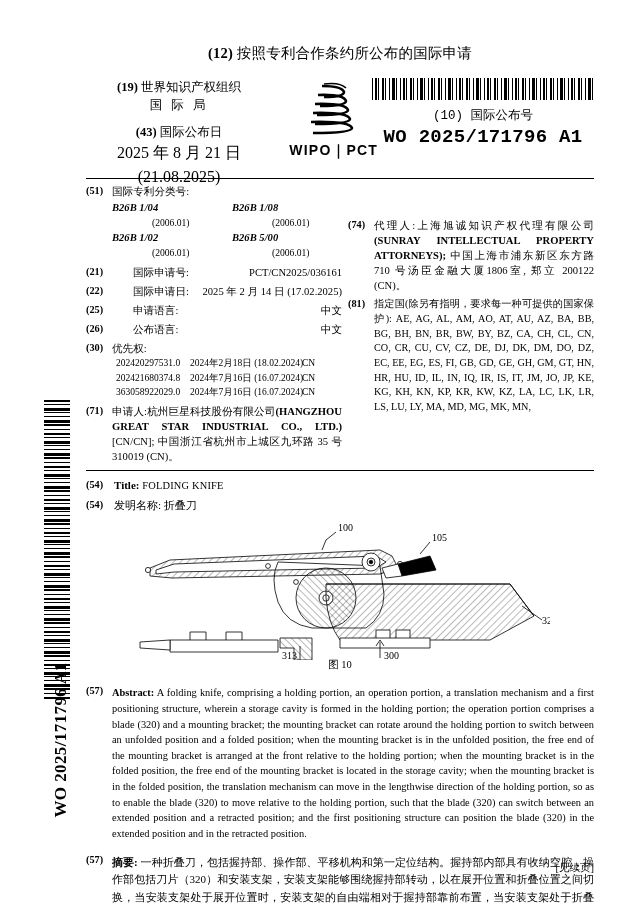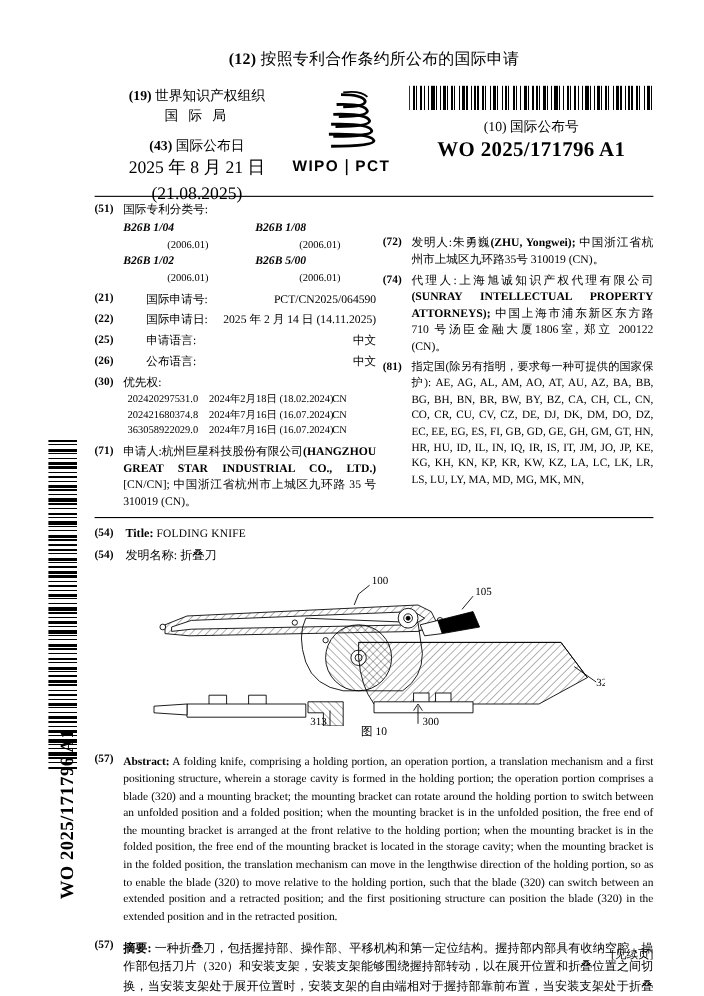--- a/index.html
+++ b/index.html
@@ -69,35 +69,36 @@
     text-align: center;
     line-height: 1.45;
   }
   .m-org { font-size: 12.5px; }
   .m-org b { font-weight: bold; }
   .m-bureau { font-size: 12.5px; letter-spacing: 3px; }
   .m-datelabel { font-size: 12.5px; margin-top: 9px; }
   .m-date { font-size: 16px; }
 
   #wipo-logo {
-    position: absolute; left: 180px; top: 2px;
+    position: absolute; left: 192px; top: 2px;
     width: 100px; height: 88px;
-    text-align: left;
+    text-align: right;
   }
   #wipo-globe { width: 72px; height: 60px; margin: 0 auto; display: block; }
   #wipo-word {
     font-family: "Liberation Sans", sans-serif;
     font-weight: bold; font-size: 14px;
     letter-spacing: 1.2px;
     margin-top: 2px;
   }
 
   #masthead-right {
     position: absolute; left: 286px; top: 0; width: 222px;
     text-align: center;
+    font-family: Liberation Mono, monospace;
   }
   #top-barcode {
     width: 222px; height: 22px;
     background:
       repeating-linear-gradient(to right,
         #000 0 1px, #fff 1px 3px, #000 3px 5px, #fff 5px 6px,
         #000 6px 7px, #fff 7px 10px, #000 10px 12px, #fff 12px 13px,
         #000 13px 14px, #fff 14px 17px, #000 17px 18px, #fff 18px 20px,
         #000 20px 23px, #fff 23px 24px, #000 24px 25px, #fff 25px 28px);
   }
@@ -291,29 +292,29 @@
               <span class="ipc-ver">(2006.01)</span>
             </div>
           </div>
         </div>
       </div>
 
       <div class="fld" style="margin-top:5px">
         <div class="fld-num">(21)</div>
         <div class="fld-body row-val">
           <span class="k">国际申请号:</span>
-          <span class="v">PCT/CN2025/064590</span>
+          <span class="v">PCT/CN2025/036161</span>
         </div>
       </div>
 
       <div class="fld" style="margin-top:4px">
         <div class="fld-num">(22)</div>
         <div class="fld-body row-val">
           <span class="k">国际申请日:</span>
-          <span class="v">2025 年 2 月 14 日 (14.11.2025)</span>
+          <span class="v">2025 年 2 月 14 日 (17.02.2025)</span>
         </div>
       </div>
 
       <div class="fld" style="margin-top:4px">
         <div class="fld-num">(25)</div>
         <div class="fld-body row-val">
           <span class="k">申请语言:</span>
           <span class="v">中文</span>
         </div>
       </div>
@@ -356,27 +357,20 @@
           <span>中国浙江省杭州市上城区九环路 35 号 310019 (CN)。</span>
         </div>
       </div>
 
     </div>
 
     <div id="col-right">
 
       <div style="height:30px"></div>
 
-      <div class="fld">
-        <div class="fld-num">(72)</div>
-        <div class="fld-body party">
-          <span>发明人:</span><span>朱勇巍</span><b>(ZHU, Yongwei);</b>
-          <span>中国浙江省杭州市上城区九环路35号 310019 (CN)。</span>
-        </div>
-      </div>
 
       <div class="fld" style="margin-top:4px">
         <div class="fld-num">(74)</div>
         <div class="fld-body party">
           <span>代理人:</span><span>上海旭诚知识产权代理有限公司</span><b>(SUNRAY INTELLECTUAL PROPERTY ATTORNEYS);</b>
           <span>中国上海市浦东新区东方路 710 号汤臣金融大厦1806室, 郑立 200122 (CN)。</span>
         </div>
       </div>
 
       <div class="fld" style="margin-top:4px">

